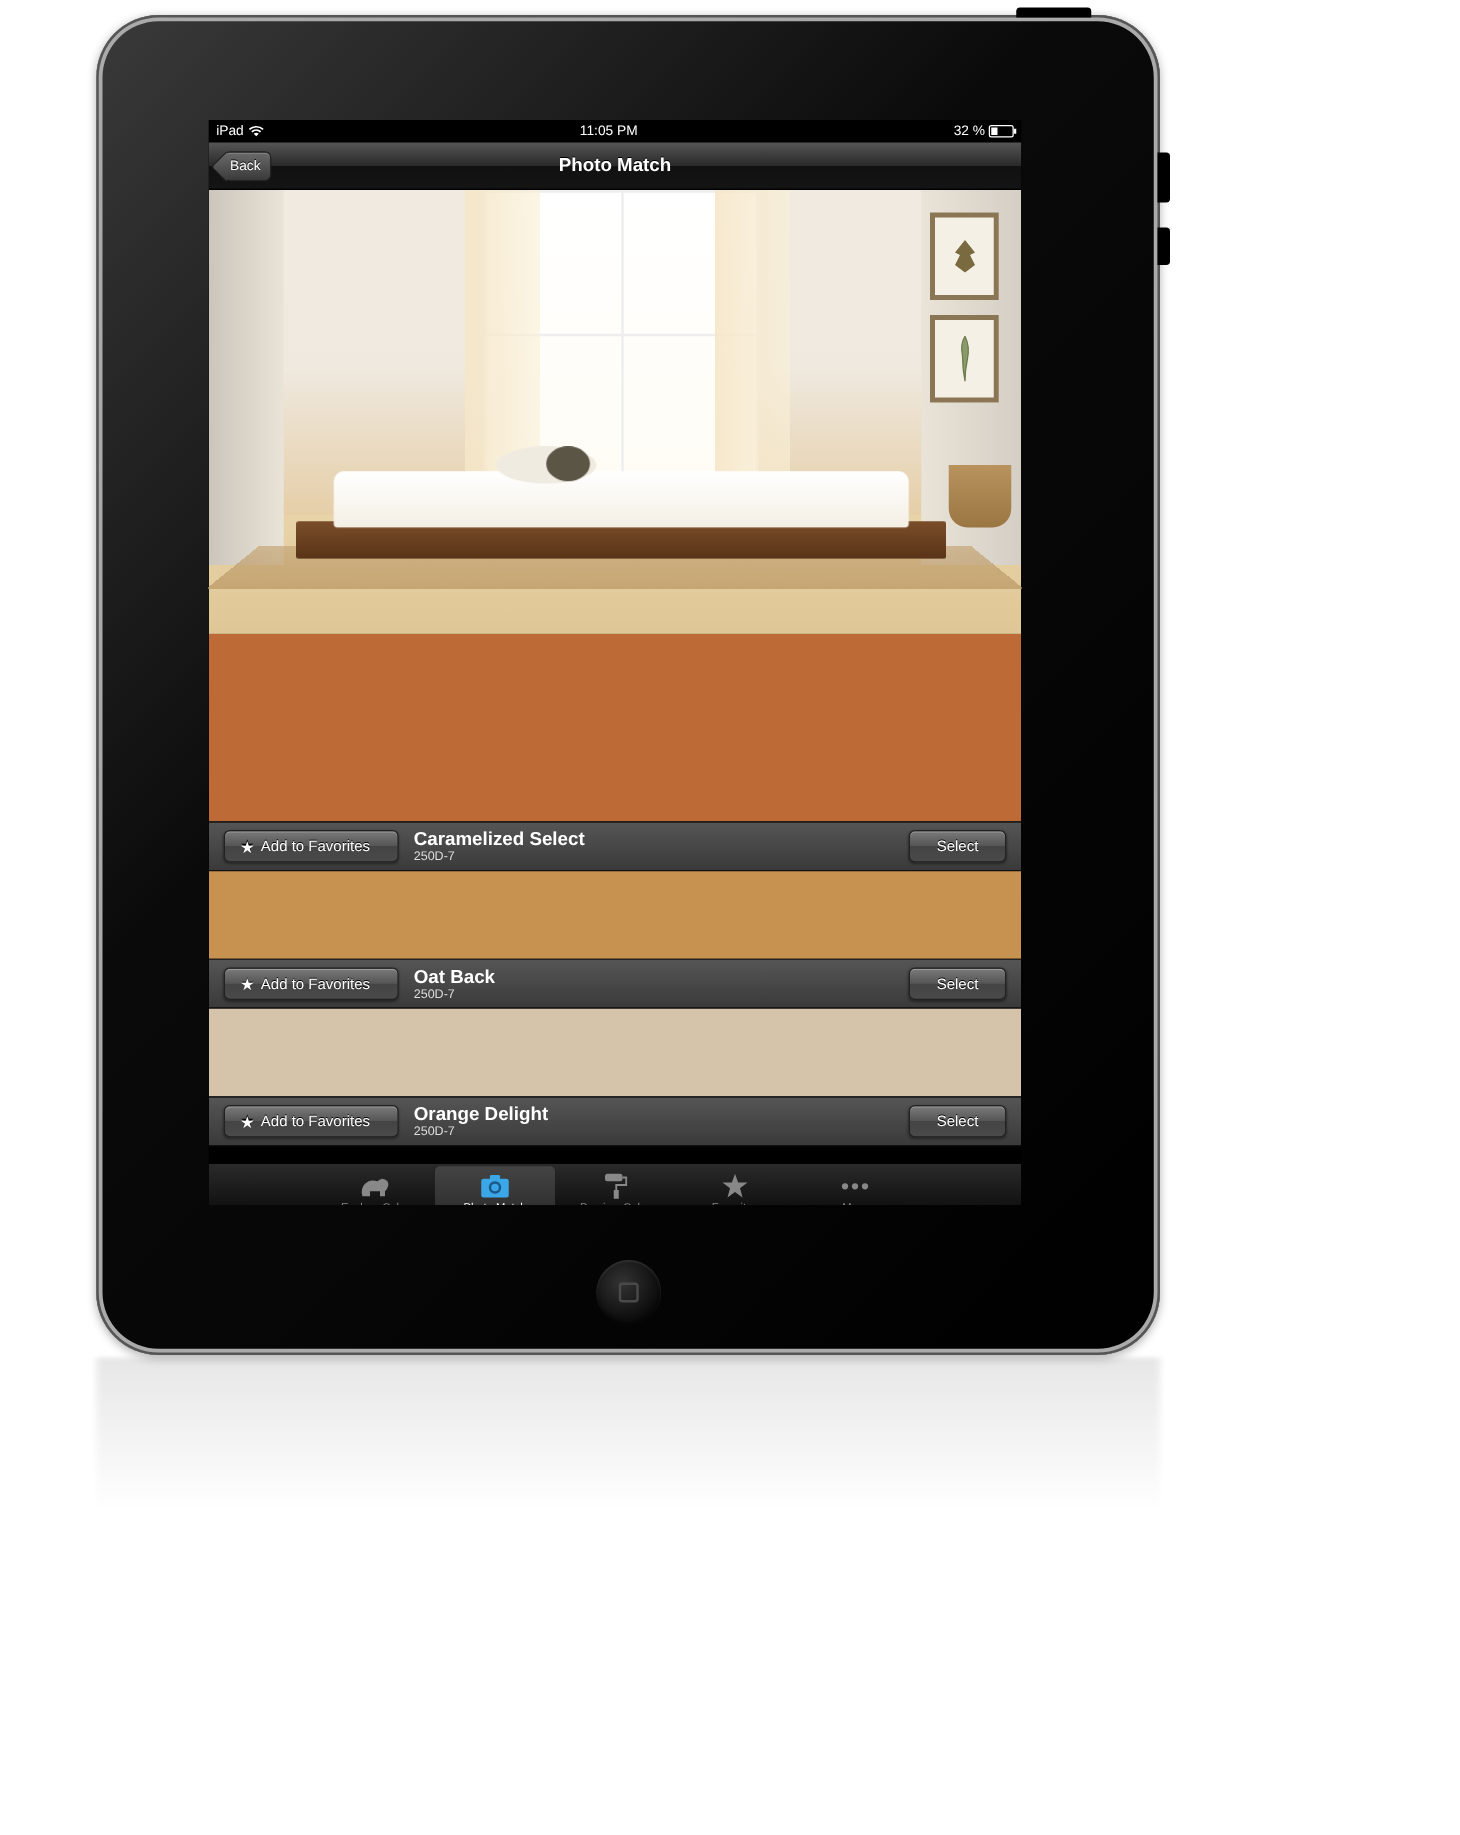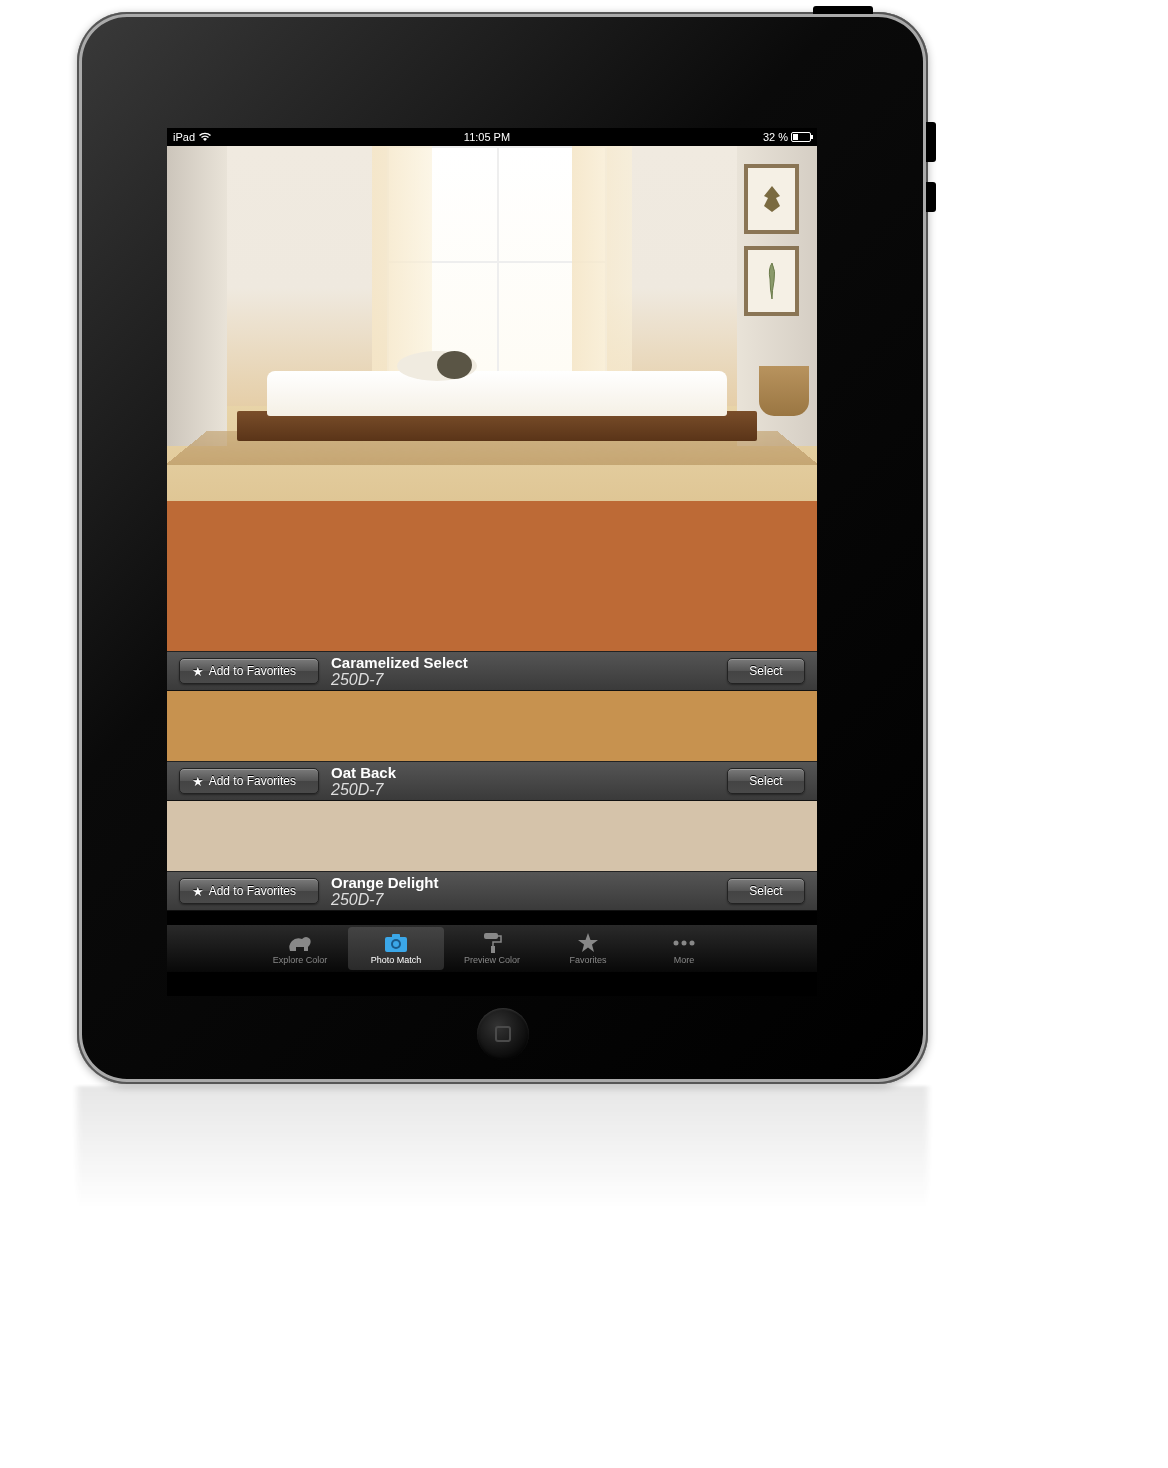--- a/index.html
+++ b/index.html
@@ -31,21 +31,21 @@
   .side-btn.b1 { top: 110px; height: 40px; }
   .side-btn.b2 { top: 170px; height: 30px; }
   .top-btn {
     position:absolute;
     top:-6px; right:55px; width:60px; height:8px;
     background:#000; border-radius:3px 3px 0 0;
   }
   .screen {
     position: absolute;
     left: 90px;
-    top: 116px;
+    top: 84px;
     width: 650px;
     height: 868px;
     background: #000;
     overflow: hidden;
   }
   .status-bar {
     height: 18px;
     background: #000;
     color: #fff;
     font-size: 11px;
@@ -169,21 +169,21 @@
     gap:5px;
     text-shadow:0 -1px 0 #000;
     box-shadow: inset 0 1px 0 rgba(255,255,255,0.25), 0 1px 2px rgba(0,0,0,0.4);
     cursor:pointer;
   }
   .fav-btn { width:140px; }
   .select-btn { width:78px; justify-content:center; }
   .star { color:#fff; font-size:13px; }
   .color-info { flex:1; color:#fff; }
   .color-name { font-size:15px; font-weight:bold; }
-  .color-code { font-size:16px; color:#ddd;font-style:italic; }
+  .color-code { font-size:10px; color:#ddd; }
 
   .tab-bar {
     height: 48px;
     background: linear-gradient(#2a2a2a, #080808);
     display:flex;
     justify-content:center;
     border-top:1px solid #000;
   }
   .tab {
     width: 96px;
@@ -252,20 +252,26 @@
       </div>
       <span>11:05 PM</span>
       <div class="status-right">
         <span>32 %</span>
         <span class="battery-icon">
             <span class="battery-fill"></span>
           </span>
       </div>
     </div>
 
+    <div class="nav-bar">
+      <div class="back-btn">
+        <span>Back</span>
+      </div>
+      <div class="nav-title">Photo Match</div>
+    </div>
 
     <div class="content">
 
       <div class="photo">
         <div class="floor"></div>
         <div class="wall-l"></div>
         <div class="wall-r"></div>
         <div class="window"></div>
         <div class="curtain-l"></div>
         <div class="curtain-r"></div>

